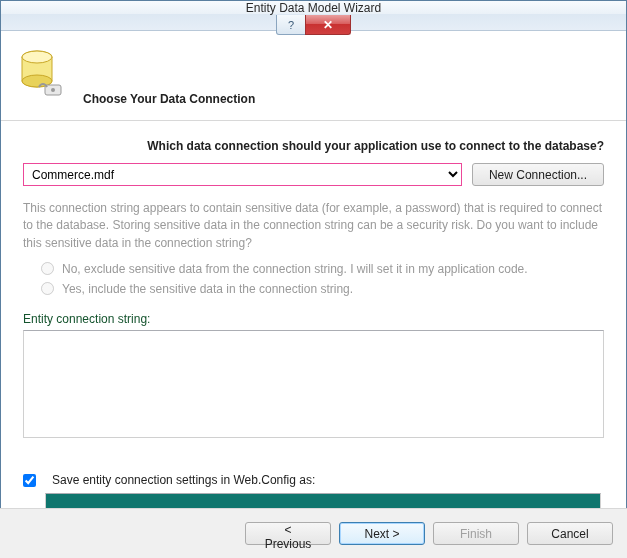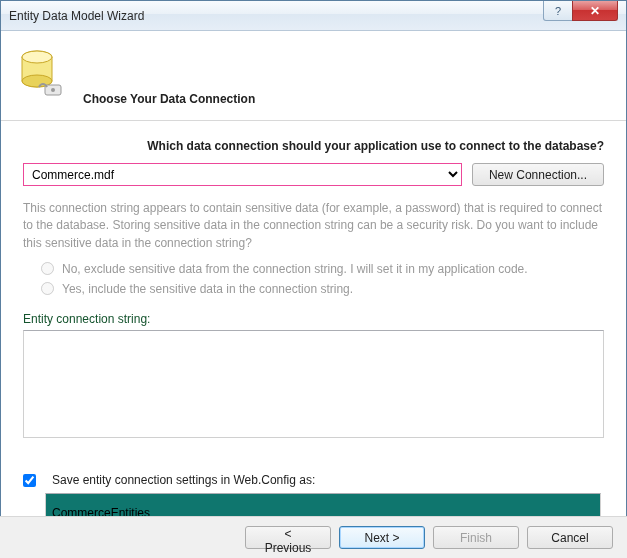--- a/index.html
+++ b/index.html
@@ -14,20 +14,21 @@
     border: 1px solid #5a7fa0;
   }
   .titlebar {
     height: 30px;
     background: linear-gradient(to bottom, #f8fbfe 0%, #eaf1f8 45%, #dde8f3 46%, #e6eef7 100%);
     border-bottom: 1px solid #b8c8d8;
     display: flex;
     align-items: center;
     padding: 0 8px 0 8px;
     position: relative;
+    flex-direction: column;
   }
   .titlebar-title {
     color: #2a2a2a;
     font-size: 12px;
     flex: 1;
   }
   .titlebar-controls { display: flex; height: 100%; align-items: flex-start; }
   .tb-btn {
     width: 30px; height: 20px;
     border: 1px solid #8aa5bf;
@@ -105,21 +106,21 @@
     border-top-color: #abadb3;
     padding: 0 6px;
     font: inherit;
     margin-left: 22px;
     margin-top: 6px;
     background: #0f766e;
   }
   .footer {
     position: absolute;
     bottom: 0; left: 0; right: 0;
-    height: 42px;
+    height: 50px;
     border-top: 1px solid #d8d8d8;
     background: #f0f0f0;
     display: flex;
     justify-content: flex-end;
     align-items: center;
     gap: 8px;
     padding: 0 14px;
   }
   .footer .btn { width: 86px; }
 </style>

